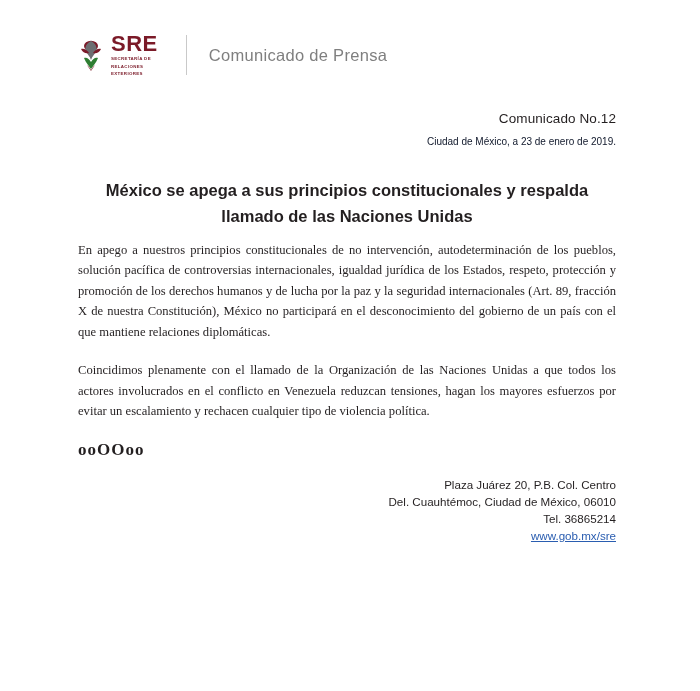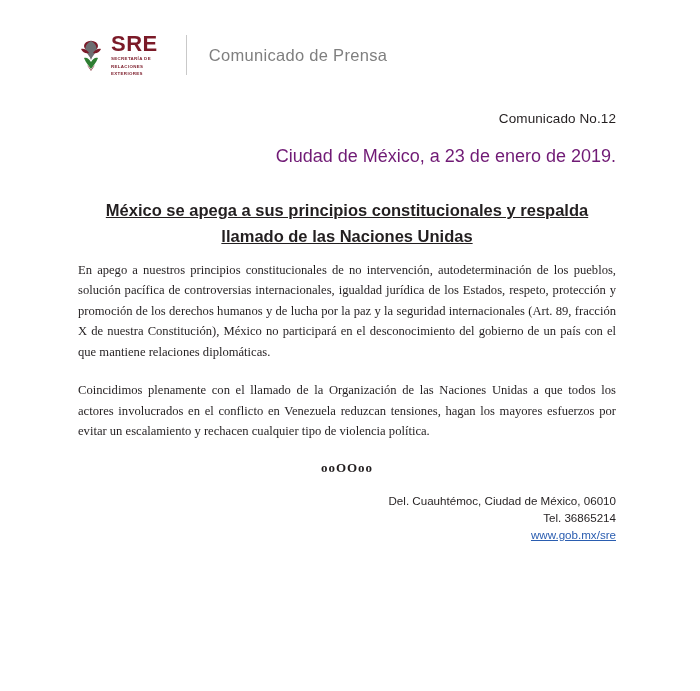--- a/index.html
+++ b/index.html
@@ -81,49 +81,47 @@
     text-align: right;
     margin-top: 34px;
   }
   .meta .com-no {
     font-size: 13.5px;
     font-weight: normal;
     color: #231f20;
     letter-spacing: 0.1px;
   }
   .meta .place-date {
-    font-size: 18px;
-    color: #701a75;
-    margin-top: 20px;
+    font-size: 10px;
+    color: #0f172a;
+    margin-top: 10px;
   }
 
   .headline {
     text-align: center;
     font-size: 16.5px;
     font-weight: bold;
     line-height: 26px;
     margin-top: 30px;
     color: #231f20;
     padding: 0 6px;
-    text-decoration: underline;
   }
 
   .body-copy {
     font-family: Liberation Serif, serif;
   }
   .body-copy p {
     font-size: 12.6px;
     line-height: 20.5px;
     text-align: justify;
     margin: 0 0 18px 0;
     color: #231f20;
   }
   .ornament {
-    text-align: center;
-    font-size: 13px;
+    font-size: 17px;
     font-weight: bold;
     letter-spacing: 1px;
     margin: 16px 0 0 0;
     color: #231f20;
   }
 
   .twitter-line {
     margin-top: 40px;
     font-size: 11.6px;
     color: #231f20;
@@ -183,19 +181,20 @@
     <h1 class="headline">México se apega a sus principios constitucionales y respalda llamado de las Naciones Unidas</h1>
 
     <div class="body-copy">
       <p>En apego a nuestros principios constitucionales de no intervención, autodeterminación de los pueblos, solución pacífica de controversias internacionales, igualdad jurídica de los Estados, respeto, protección y promoción de los derechos humanos y de lucha por la paz y la seguridad internacionales (Art. 89, fracción X de nuestra Constitución), México no participará en el desconocimiento del gobierno de un país con el que mantiene relaciones diplomáticas.</p>
       <p>Coincidimos plenamente con el llamado de la Organización de las Naciones Unidas a que todos los actores involucrados en el conflicto en Venezuela reduzcan tensiones, hagan los mayores esfuerzos por evitar un escalamiento y rechacen cualquier tipo de violencia política.</p>
       <div class="ornament">ooOOoo</div>
     </div>
 
 
     <div class="footer">
+      <div>Plaza Juárez 20, P.B. Col. Centro</div>
       <div>Del. Cuauhtémoc, Ciudad de México, 06010</div>
       <div>Tel. 36865214</div>
       <div><a href="#">www.gob.mx/sre</a></div>
     </div>
 
   </div>
 </div>
 
 </body></html>

